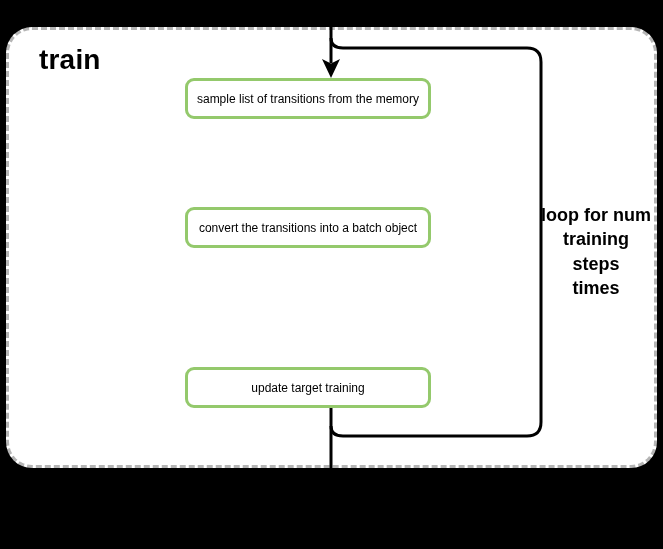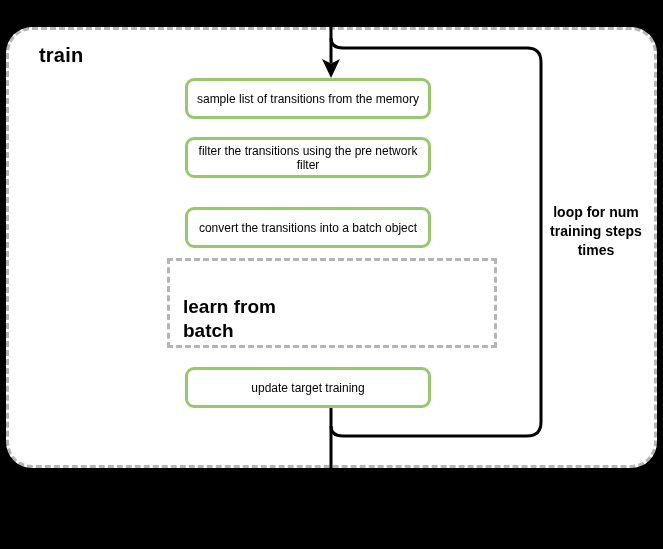--- a/index.html
+++ b/index.html
@@ -17,21 +17,21 @@
     left: 6px; top: 27px;
     width: 651px; height: 441px;
     box-sizing: border-box;
     background: #fff;
     border: 3px dashed #b5b5b5;
     border-radius: 26px;
   }
   .train-title {
     position: absolute;
     left: 39px; top: 44px;
-    font-size: 20px;
+    font-size: 28px;
     font-weight: bold;
     letter-spacing: 0.2px;
   }
   svg.flow {
     position: absolute;
     left: 0; top: 0;
     width: 663px; height: 549px;
     pointer-events: none;
   }
   .step {
@@ -63,21 +63,21 @@
     font-size: 19px;
     font-weight: bold;
     line-height: 1.3;
     white-space: pre-line;
   }
   .loop-label {
     position: absolute;
     left: 539px; top: 203px;
     width: 114px;
     text-align: center;
-    font-size: 14px;
+    font-size: 18px;
     font-weight: bold;
     line-height: 1.35;
     white-space: pre-line;
   }
 </style>
 </head>
 <body>
 
 <div id="stage">
 
@@ -93,32 +93,25 @@
 
     <path d="M331 38 Q331 48 343 48 L527 48 Q541 48 541 62 L541 422 Q541 436 527 436 L343 436 Q331 436 331 426" fill="none" stroke="#000" stroke-width="3"></path>
 
     <line x1="331" y1="407" x2="331" y2="549" stroke="#000" stroke-width="3"></line>
   </svg>
 
   <div class="step step-1">
     <span>sample list of transitions from the memory</span>
   </div>
 
-  <div class="step step-2">
-    <span>filter the transitions using the pre network filter</span>
-  </div>
 
   <div class="step step-3">
     <span>convert the transitions into a batch object</span>
   </div>
 
-  <div class="learn-box">
-    <span>learn from
-batch</span>
-  </div>
 
   <div class="step step-update">
     <span>update target training</span>
   </div>
 
   <div class="loop-label">loop for num
 training steps
 times</div>
 
 </div>

